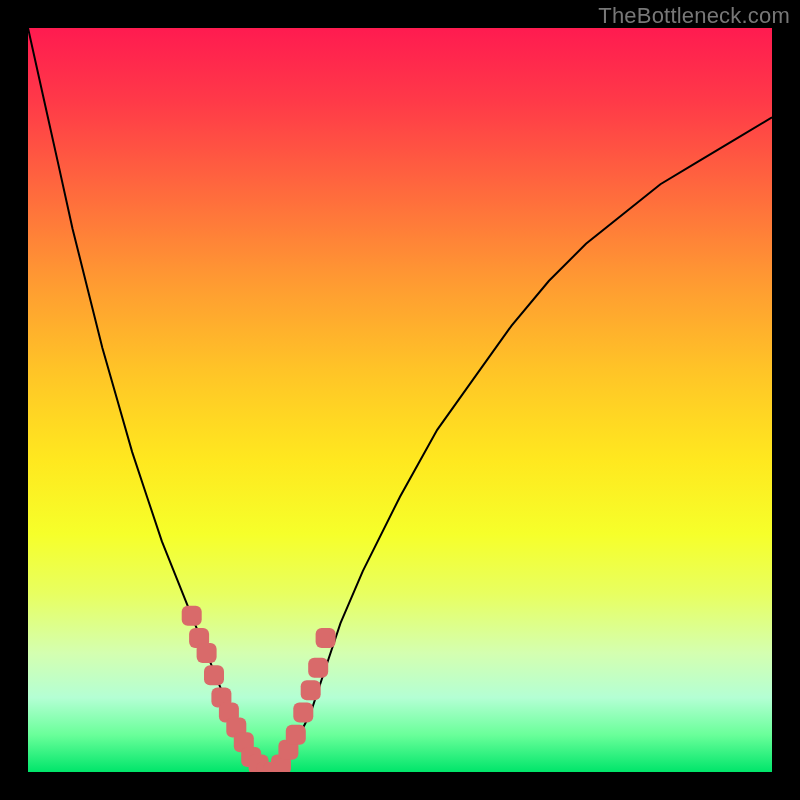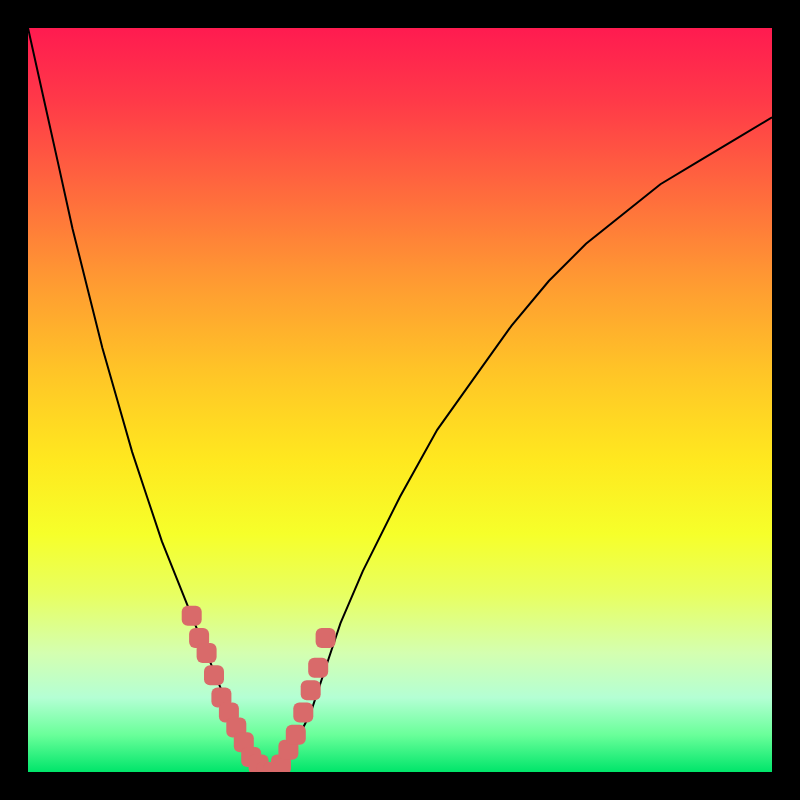--- a/index.html
+++ b/index.html
@@ -69,13 +69,14 @@
           <rect x="243.0" y="726.6" width="20.0" height="20.0" rx="6" ry="6" class="marker"></rect>
           <rect x="250.4" y="711.7" width="20.0" height="20.0" rx="6" ry="6" class="marker"></rect>
           <rect x="257.8" y="696.8" width="20.0" height="20.0" rx="6" ry="6" class="marker"></rect>
           <rect x="265.3" y="674.5" width="20.0" height="20.0" rx="6" ry="6" class="marker"></rect>
           <rect x="272.7" y="652.2" width="20.0" height="20.0" rx="6" ry="6" class="marker"></rect>
           <rect x="280.2" y="629.8" width="20.0" height="20.0" rx="6" ry="6" class="marker"></rect>
           <rect x="287.6" y="600.1" width="20.0" height="20.0" rx="6" ry="6" class="marker"></rect>
         </g>
     </svg>
   </div>
+  <div class="watermark">TheBottleneck.com</div>
 </div>
 
 </body></html>

